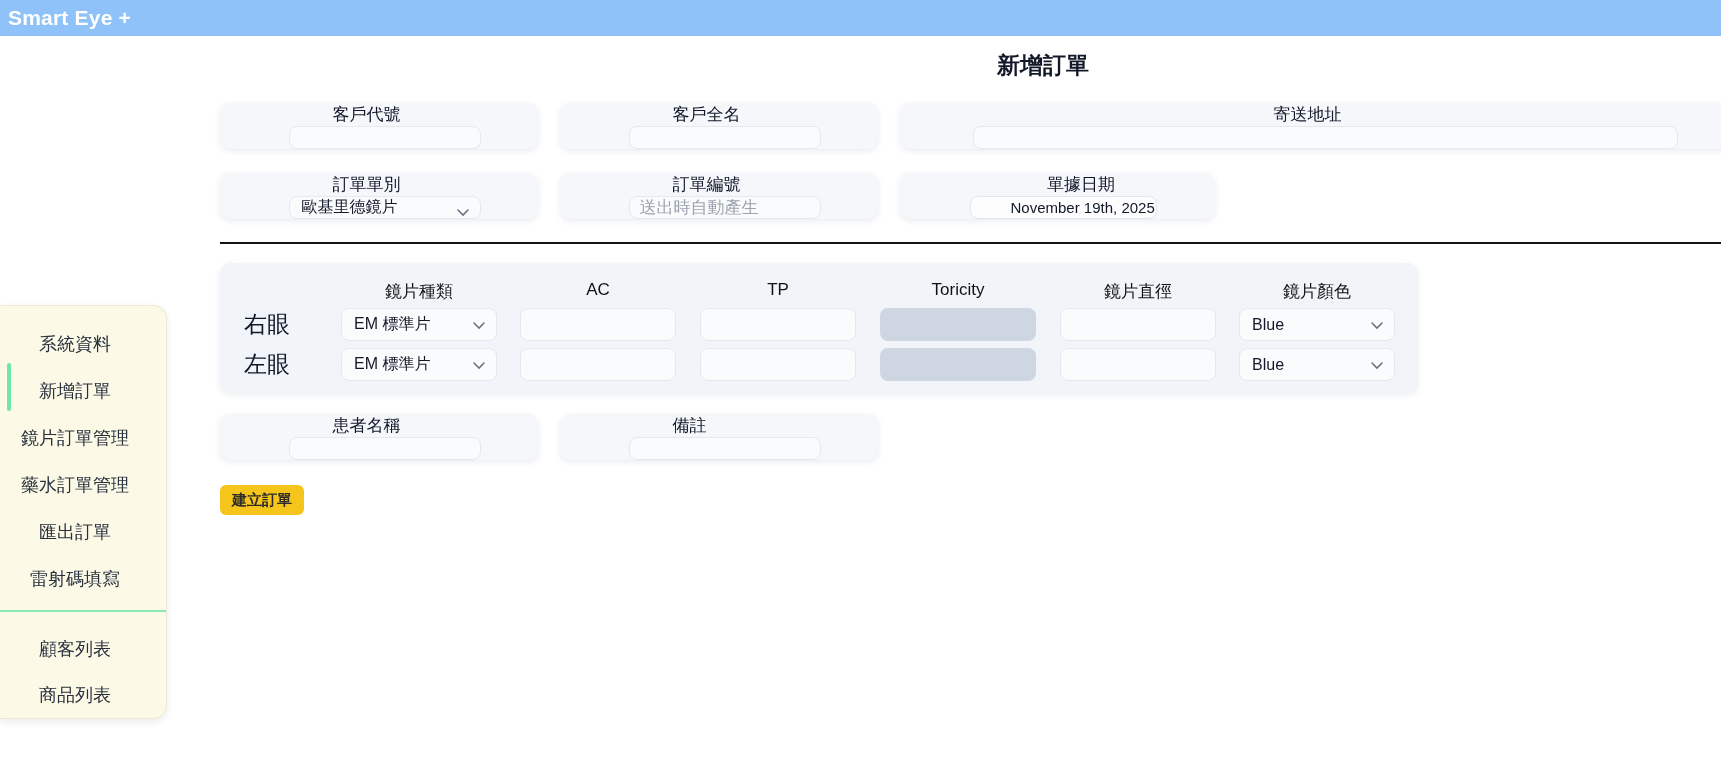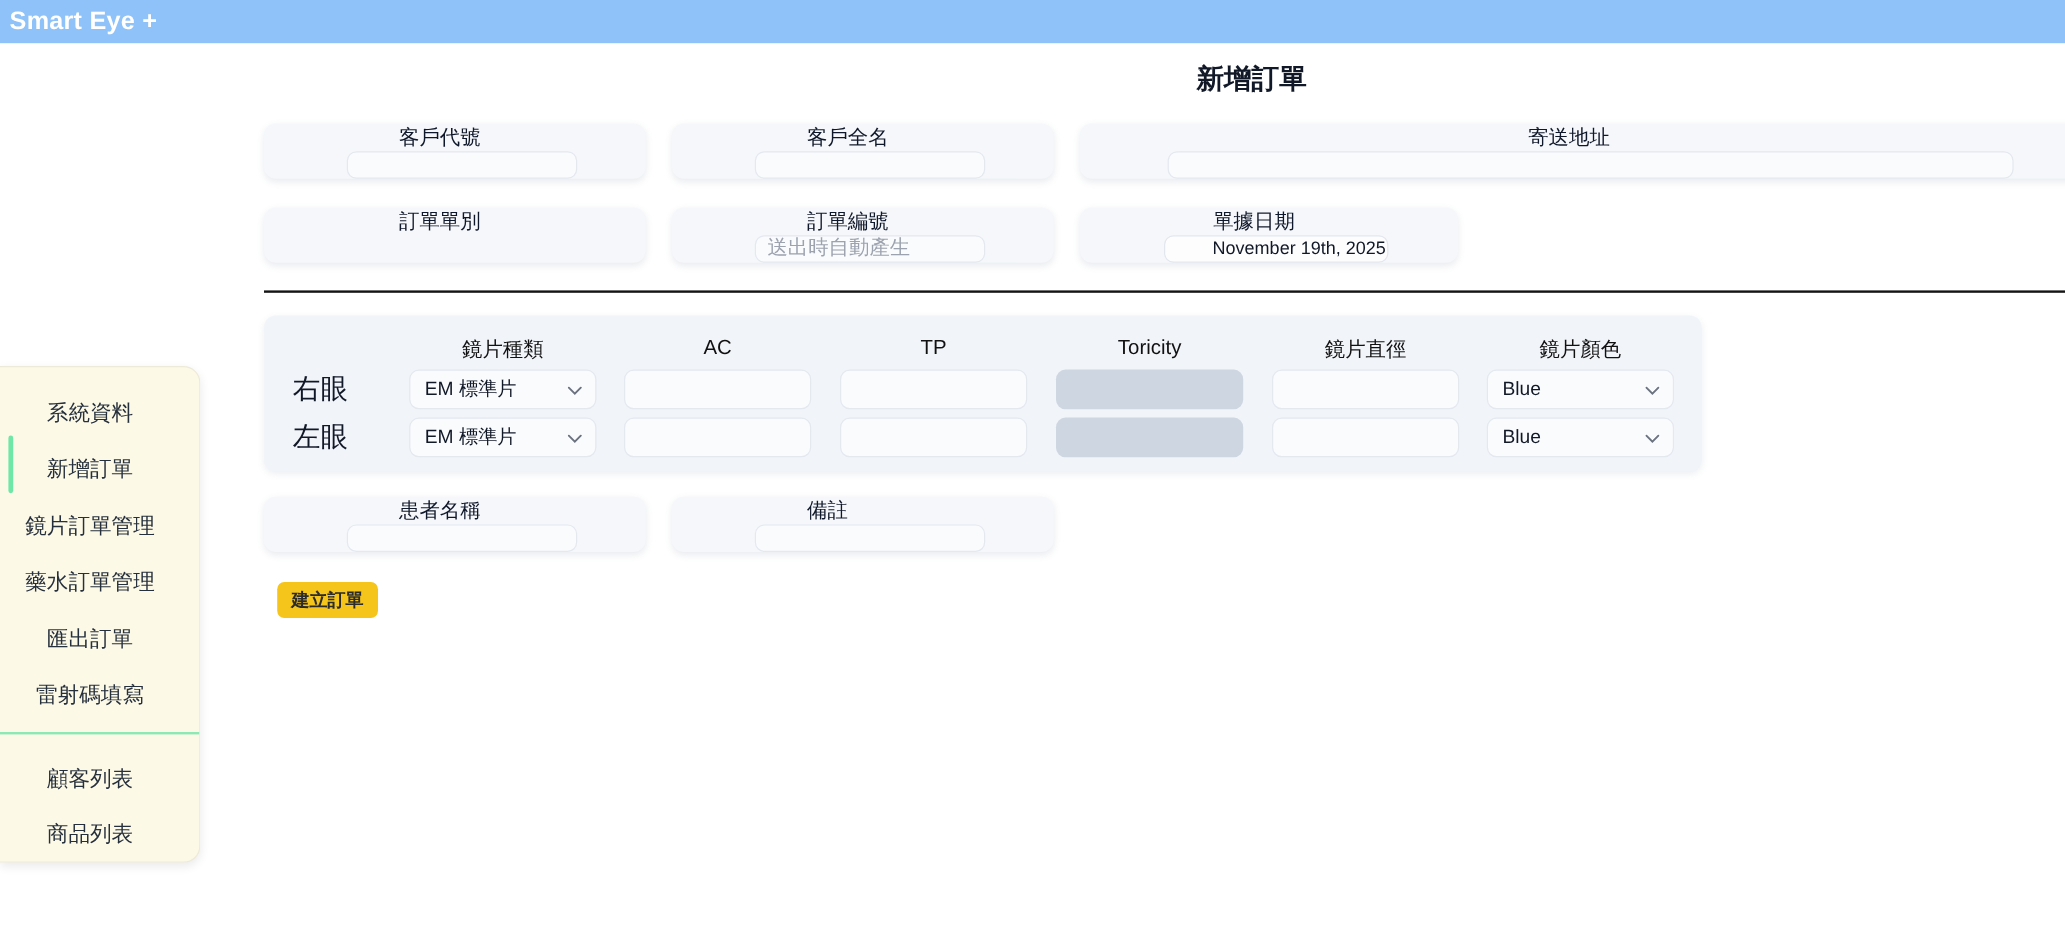--- a/index.html
+++ b/index.html
@@ -68,21 +68,21 @@
   .cell { position:absolute; width:156px; height:33px; }
   .cell .txt-input, .cell .select-box { width:156px; height:33px; }
   .cell .select-box .chev { top:13px; }
   .disabled-field {
     width:156px; height:33px; border-radius:8px; border:none;
     background:var(--disabled-field,#cdd6e1);
   }
 
   
   .create-btn {
-    position:absolute; left:231px; top:485px; width:84px; height:30px;
+    position:absolute; left:220px; top:485px; width:84px; height:30px;
     background:var(--button-yellow,#f5c51c); color:var(--button-text,#2b2b2b);
     border:none; border-radius:6px; font-size:15px; font-weight:bold; cursor:pointer;
     font-family:"Liberation Sans","DejaVu Sans",sans-serif;
   }
 
   
   .sidebar {
     position:absolute; left:0; top:305px; width:167px; height:414px;
     background:var(--sidebar-cream,#fdf9e7);
     border:1px solid #edead9; border-left:none;
@@ -117,26 +117,32 @@
   <span class="fld-label">客戶全名</span>
   <input class="txt-input" type="text" style="">
 </div>
 <div class="card" style="left:900px; top:103px; width:840px; border-radius:10px 0 0 10px;">
   <span class="fld-label">寄送地址</span>
   <input class="txt-input" style="width: 705px;" type="text">
 </div>
 
 <div class="card" style="left:220px; top:173px; width:318px;">
   <span class="fld-label">訂單單別</span>
+  <div class="select-box">
+    <span>歐基里德鏡片</span>
+    <svg class="chev" width="12" height="8" viewBox="0 0 12 8">
+        <path d="M1 1l5 5 5-5" stroke="#6b7280" stroke-width="1.6" fill="none" stroke-linecap="round"></path>
+      </svg>
+  </div>
 </div>
 <div class="card" style="left:560px; top:173px; width:318px;">
   <span class="fld-label">訂單編號</span>
   <input class="txt-input" type="text" placeholder="送出時自動產生" style="">
 </div>
-<div class="card" style="left:900px; top:173px; width:315px;">
+<div class="card" style="left:900px; top:173px; width:315px;text-align:right;">
   <span class="fld-label">單據日期</span>
   <div class="date-box">
     <svg width="15" height="16" viewBox="0 0 16 17">
       <rect x="1.5" y="3" width="13" height="12.5" rx="1.5" stroke="#111" stroke-width="1.4" fill="none"></rect>
       <line x1="1.5" y1="6.8" x2="14.5" y2="6.8" stroke="#111" stroke-width="1.2"></line>
       <line x1="5" y1="0.8" x2="5" y2="4.4" stroke="#111" stroke-width="1.4"></line>
       <line x1="11" y1="0.8" x2="11" y2="4.4" stroke="#111" stroke-width="1.4"></line>
     </svg>
     <span>November 19th, 2025</span>
   </div>

